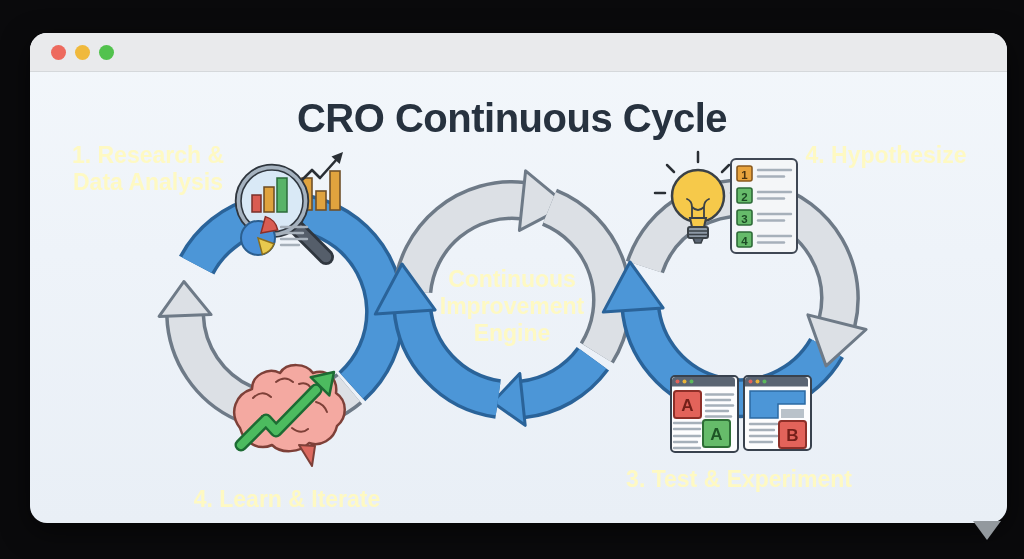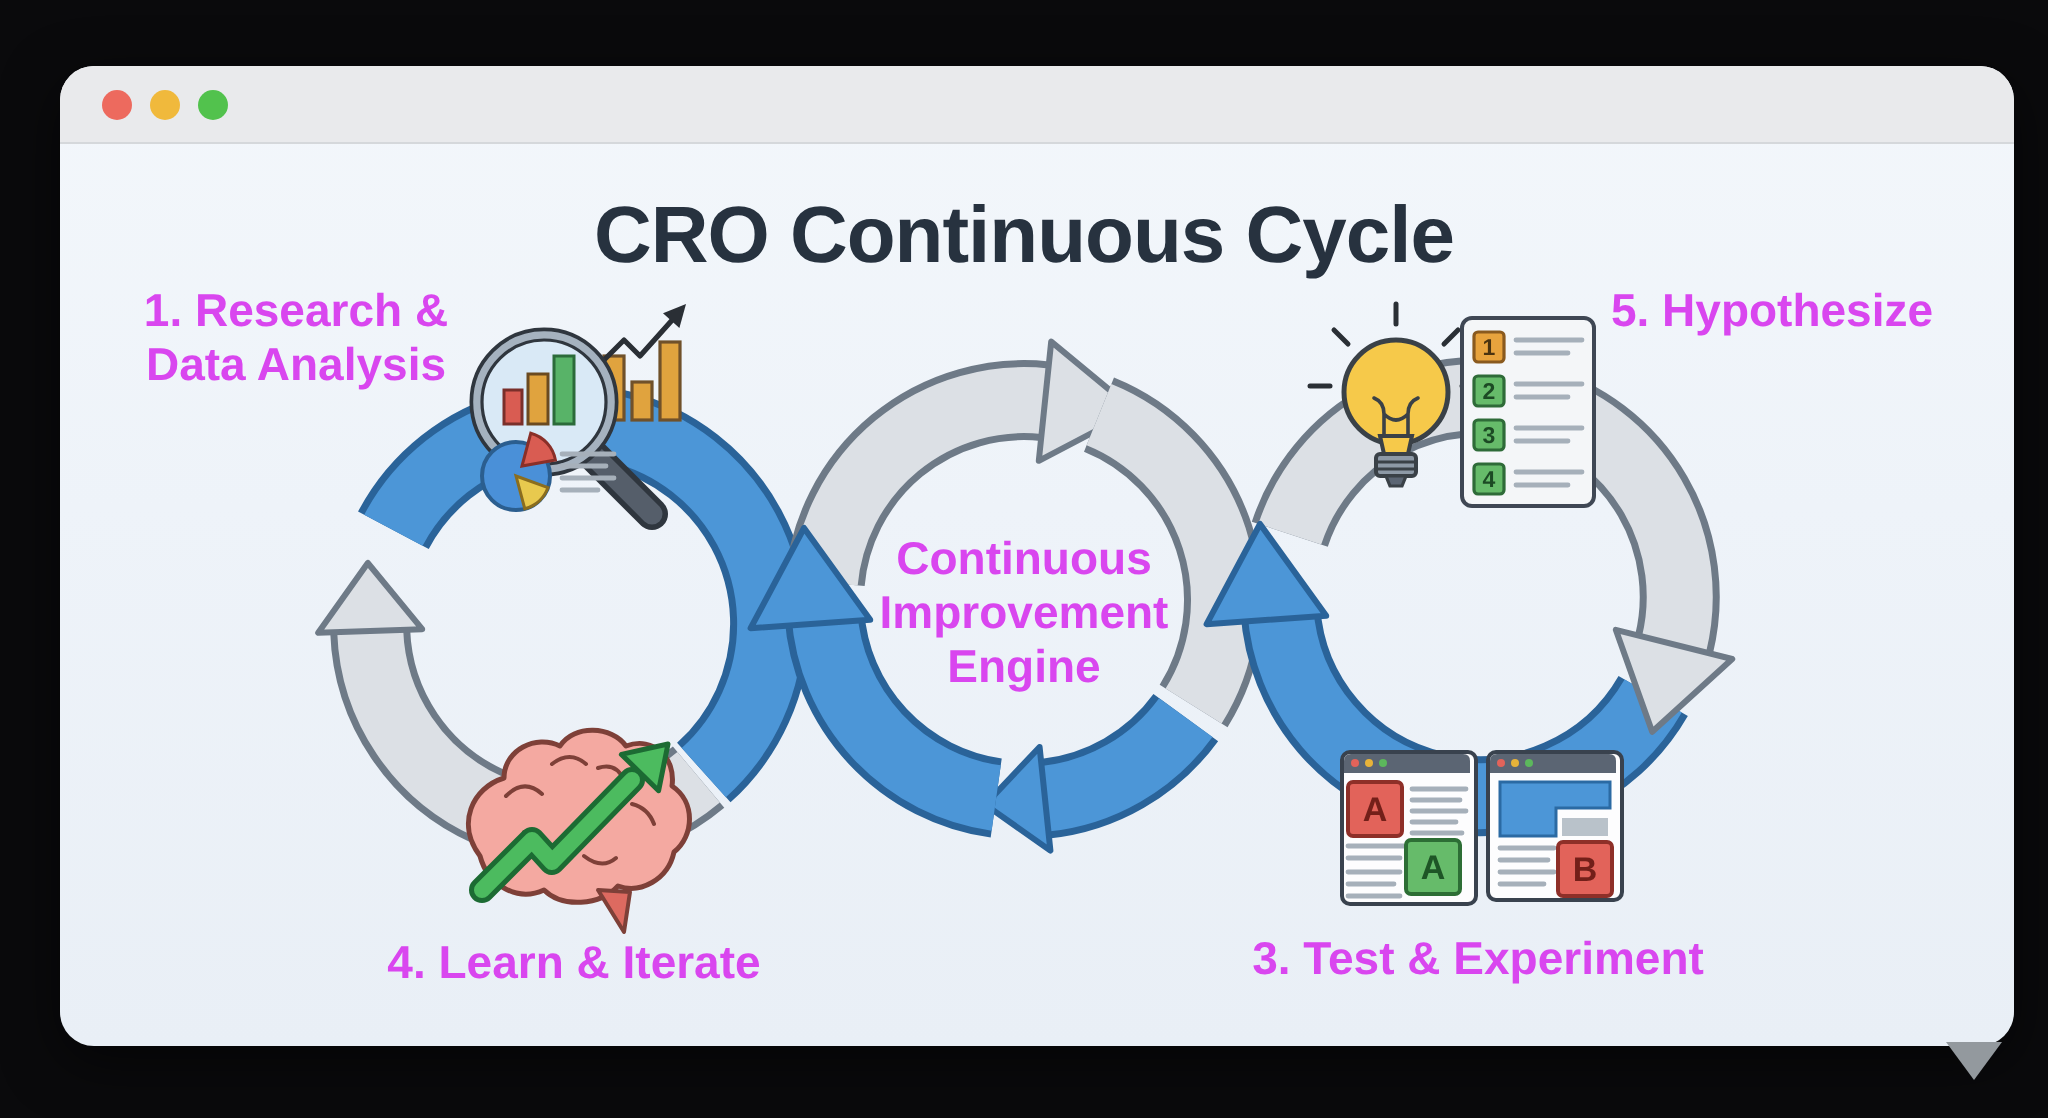--- a/index.html
+++ b/index.html
@@ -8,21 +8,21 @@
   .app-window{position:absolute;left:30px;top:33px;width:977px;height:490px;
     border-radius:17px;background:linear-gradient(180deg,#f3f7fb 0%,#eef3f9 45%,#e9eff6 100%);
     box-shadow:0 8px 28px rgba(0,0,0,.55);overflow:hidden;}
   .titlebar{position:absolute;left:0;top:0;width:100%;height:38px;background:#e9eaec;
     border-bottom:1px solid #d5d8db;display:flex;align-items:center;}
   .tl{width:15px;height:15px;border-radius:50%;margin-right:9px;}
   .tl.red{background:#ed6a5e;margin-left:21px;}
   .tl.yellow{background:#f0b93c;}
   .tl.green{background:#52c24d;}
   svg.overlay{position:absolute;left:0;top:0;pointer-events:none;}
-  .lbl{position:absolute;color:#d946ef;font-weight:700;text-align:center;
+  .lbl{position:absolute;color:#fef9c3;font-weight:700;text-align:center;
     font-size:23px;line-height:27px;}
   .title{position:absolute;left:0;top:96px;width:1024px;text-align:center;
     color:#27323f;font-weight:700;font-size:40px;letter-spacing:-.5px;}
   .arc-gray-under{stroke:#6e7a87;stroke-width:40;fill:none;}
   .arc-gray-over{stroke:#dce0e5;stroke-width:33;fill:none;}
   .arc-blue-under{stroke:#2a6399;stroke-width:40;fill:none;}
   .arc-blue-over{stroke:#4c96d7;stroke-width:33;fill:none;}
   .head-gray{fill:#dce0e5;stroke:#6e7a87;stroke-width:3;stroke-linejoin:round;}
   .head-blue{fill:#4c96d7;stroke:#2a6399;stroke-width:3;stroke-linejoin:round;}
   .sketch-line{stroke:#a6b0ba;stroke-width:2.4;stroke-linecap:round;}
@@ -200,26 +200,26 @@
   </svg>
 
   <div class="title">CRO Continuous Cycle</div>
 
   <div class="lbl" style="left:40px;top:142px;width:216px;">
     <div>1. Research &amp;</div>
     <div>Data Analysis</div>
   </div>
 
   <div class="lbl" style="left:778px;top:142px;width:216px;">
-    <div>5. Hypothesize</div>
+    <div>4. Hypothesize</div>
   </div>
 
   <div class="lbl" style="left:589px;top:466px;width:300px;text-align:center;">3. Test &amp; Experiment</div>
 
-  <div class="lbl" style="left:137px;top:468px;width:300px;">4. Learn &amp; Iterate</div>
+  <div class="lbl" style="left:137px;top:486px;width:300px;">4. Learn &amp; Iterate</div>
 
   <div class="lbl" style="left:402px;top:266px;width:220px;">
     <div>Continuous</div>
     <div>Improvement</div>
     <div>Engine</div>
   </div>
 
 </div>
 
 </body></html>

